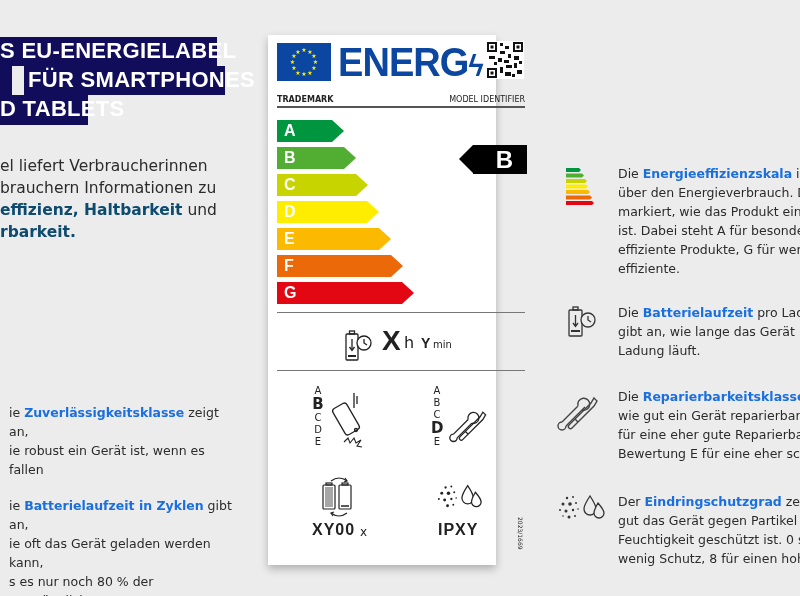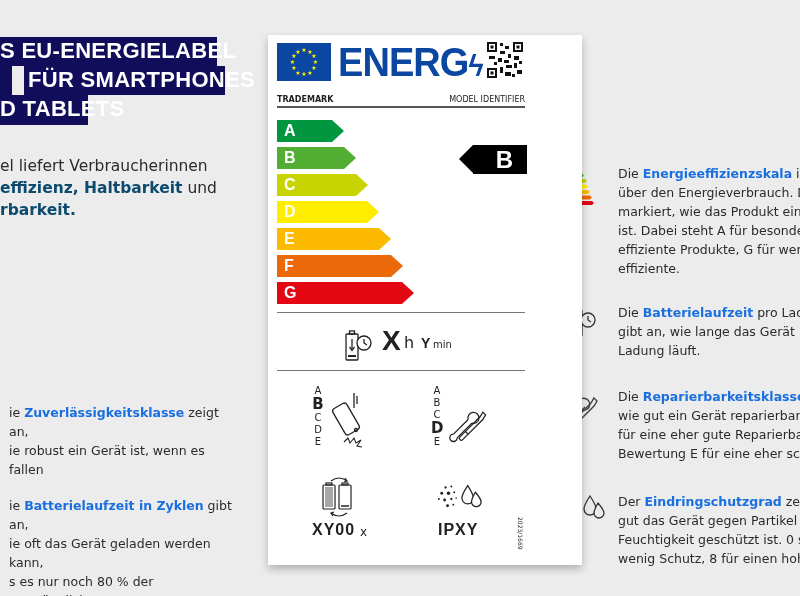--- a/index.html
+++ b/index.html
@@ -15,21 +15,21 @@
   .t3 { left: 0; top: 95px; height: 30px; width: 88px; }
 
   .intro { position: absolute; left: 0; top: 155px; width: 240px; font-size: 15.5px; line-height: 22px; color: #2b2b2b; }
   .hl { color: #0c4a6e; font-weight: bold; }
 
   .lp { position: absolute; left: 0; width: 240px; font-size: 12.5px; line-height: 19px; color: #2b2b2b; padding-left: 9px; }
   .rp { position: absolute; left: 618px; width: 190px; font-size: 12.5px; line-height: 19px; color: #2b2b2b; white-space: nowrap; overflow: hidden; }
   .hl2 { color: #1a6fe0; font-weight: bold; }
 
   
-  .label { position: absolute; left: 268px; top: 35px; width: 314px; height: 530px; background: #fff; box-shadow: 0 4px 8px rgba(0,0,0,0.25); }
+  .label { position: absolute; left: 268px; top: 35px; width: 228px; height: 530px; background: #fff; box-shadow: 0 4px 8px rgba(0,0,0,0.25); }
   .eu-flag { position: absolute; left: 9px; top: 8px; width: 54px; height: 38px; background: #0b47a0; }
   .energ { position: absolute; left: 70px; top: 5px; font-family: "Liberation Sans", sans-serif; font-weight: bold; font-size: 40px; color: #0b47a0; letter-spacing: -1px; transform: scaleX(0.95); transform-origin: left; }
   .qr { position: absolute; left: 218px; top: 6px; width: 38px; height: 38px; }
   .tm-row { position: absolute; left: 9px; top: 59px; width: 248px; height: 14px; border-bottom: 2px solid #555; font-size: 8px; }
   .tm-row .l { position: absolute; left: 0; top: 1px; font-weight: bold; }
   .tm-row .r { position: absolute; right: 0; top: 1px; }
 
   .bar { position: absolute; left: 9px; height: 22px; color: #fff; font-family: "Liberation Sans", sans-serif; font-weight: bold; font-size: 16px; line-height: 22px; padding-left: 7px; }
   .bar::after { content: ""; position: absolute; right: -12px; top: 0; border-top: 11px solid transparent; border-bottom: 11px solid transparent; border-left: 12px solid var(--c); }
 
@@ -53,20 +53,21 @@
 
 <div class="title-line t1">S EU-ENERGIELABEL</div>
 <div class="title-line t2">
   <span class="blk"></span>
   <span class="txt">FÜR SMARTPHONES</span>
 </div>
 <div class="title-line t3">D TABLETS</div>
 
 <div class="intro">
   <div>el liefert Verbraucherinnen</div>
+  <div>brauchern Informationen zu</div>
   <div><span class="hl">effizienz, Haltbarkeit</span><span> und</span></div>
   <div class="hl">rbarkeit.</div>
 </div>
 
 <div class="lp" style="top:403px">
   <div><span>ie </span><span class="hl2">Zuverlässigkeitsklasse</span><span> zeigt an,</span></div>
   <div>ie robust ein Gerät ist, wenn es fallen</div>
 </div>
 <div class="lp" style="top:496px">
   <div><span>ie </span><span class="hl2">Batterielaufzeit in Zyklen</span><span> gibt an,</span></div>

